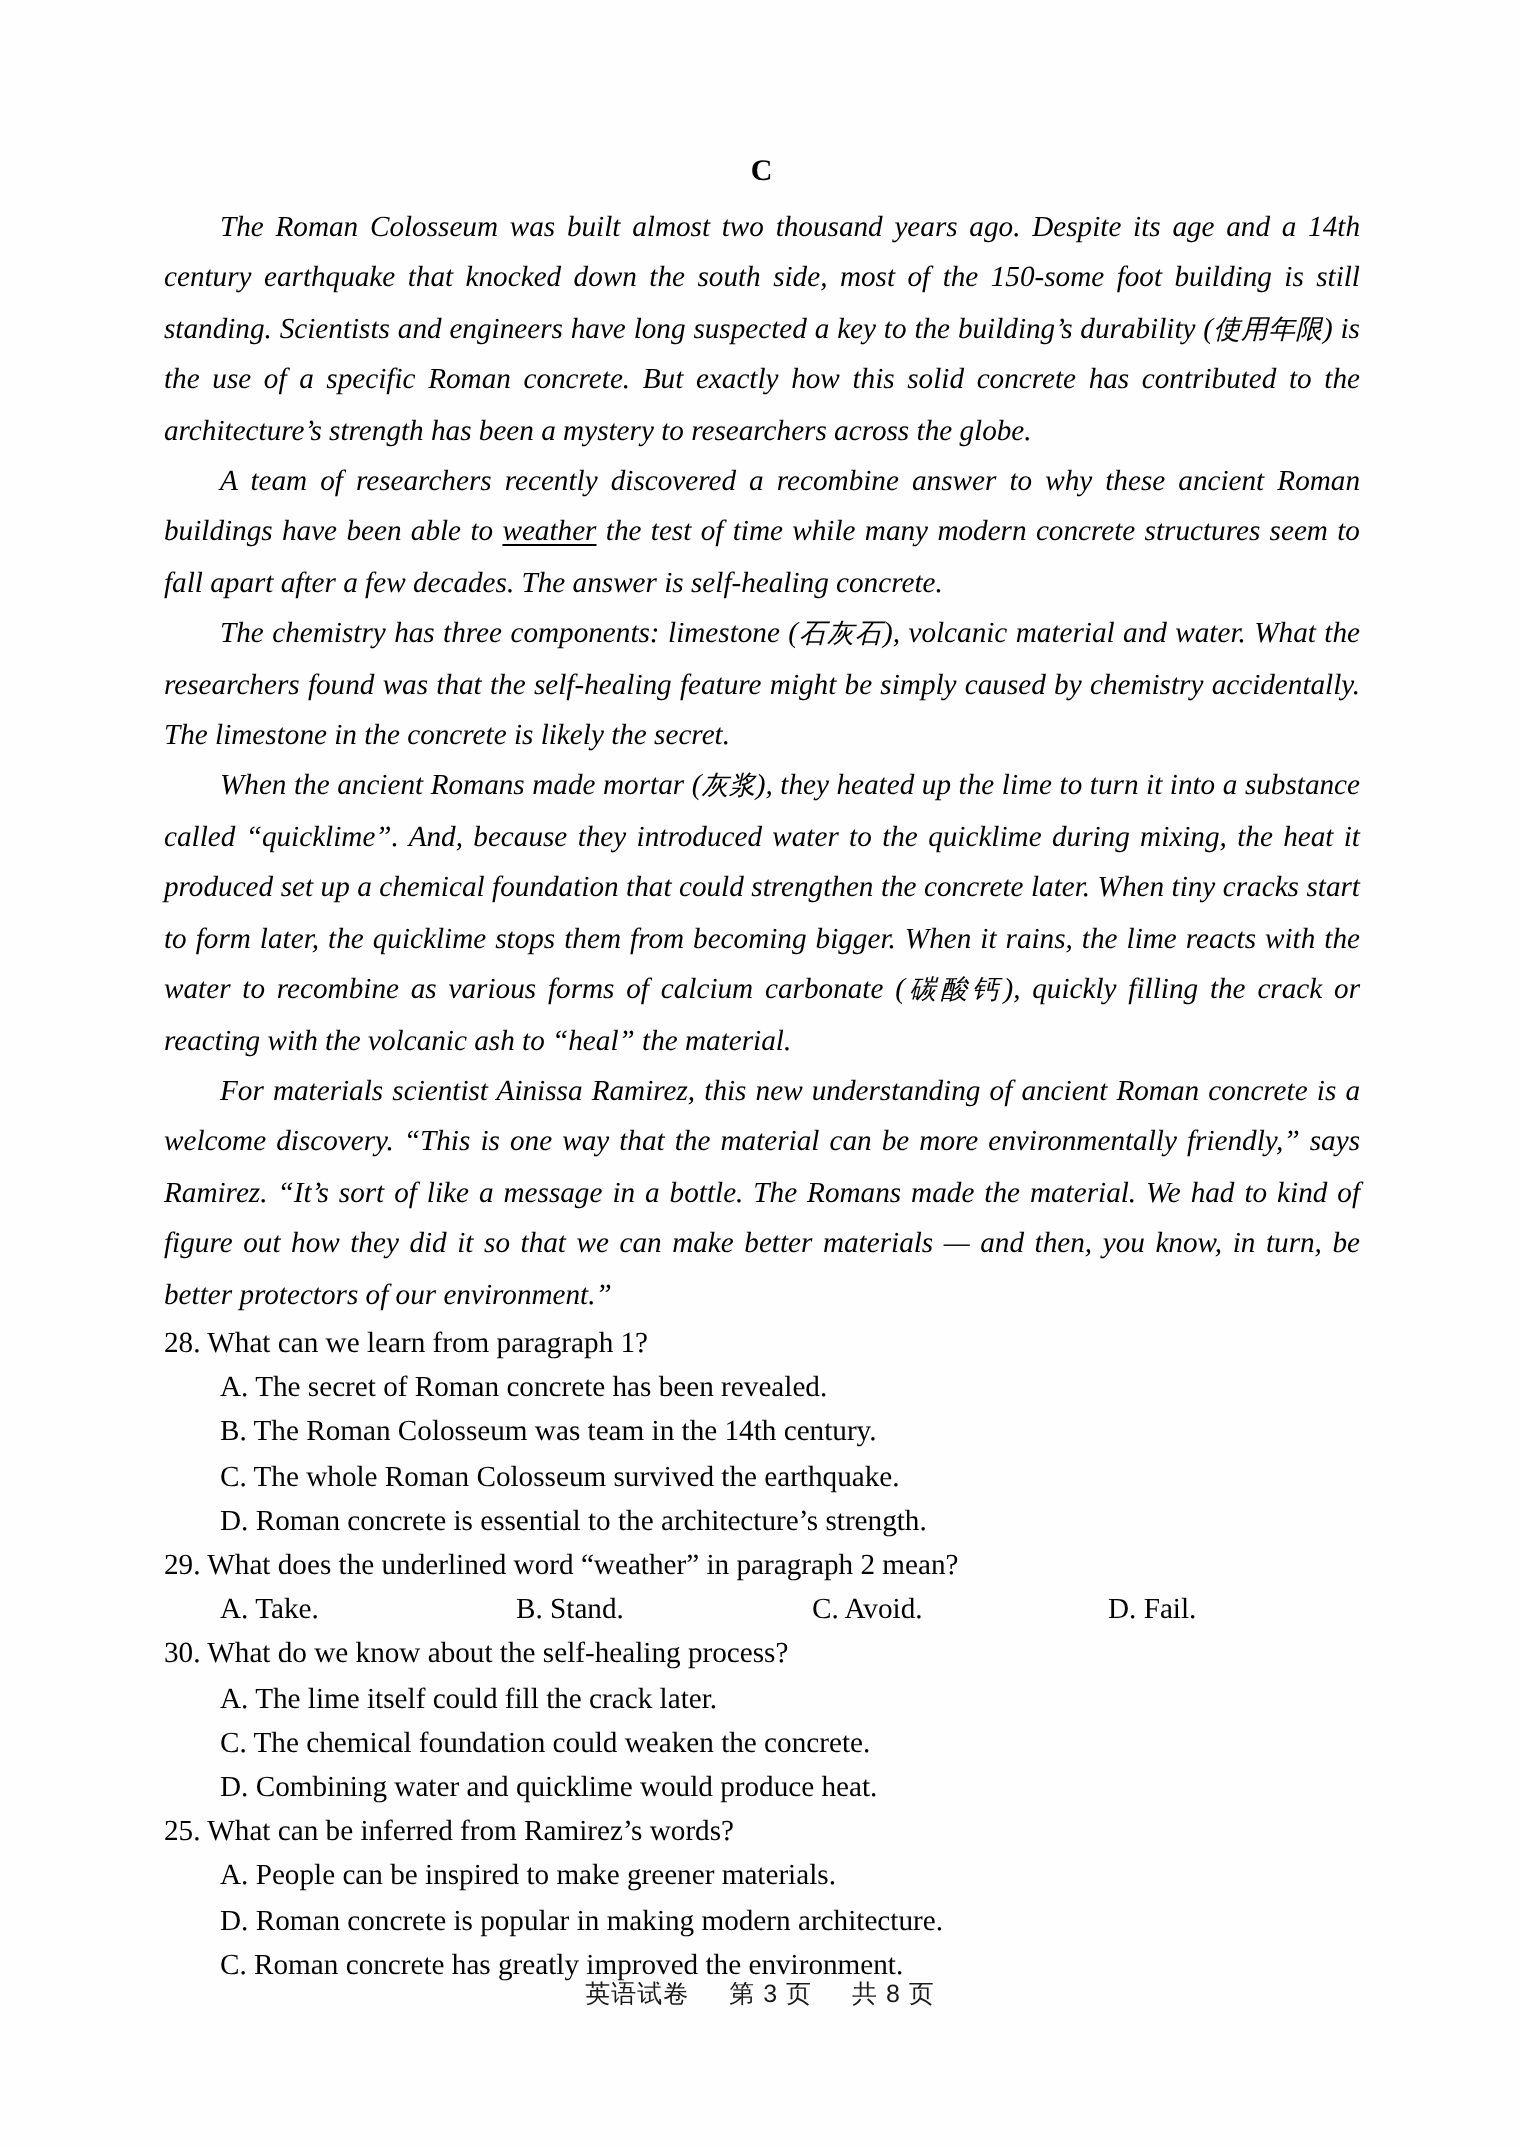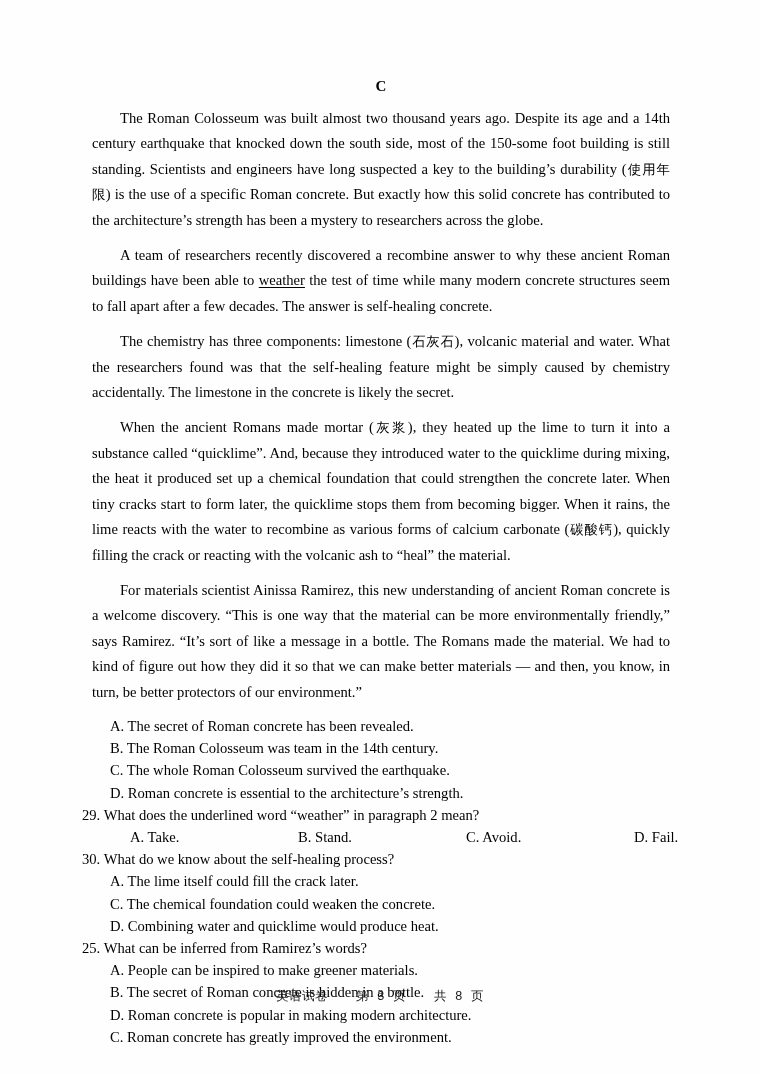--- a/index.html
+++ b/index.html
@@ -35,23 +35,24 @@
     font-size: 15px;
     line-height: 20px;
     margin: 0 0 6px 0;
     letter-spacing: 0.3px;
   }
   .para {
     text-align: justify;
     text-justify: inter-word;
     font-size: 14.6px;
     line-height: 25.4px;
-    margin: 10px;
+    margin: 0;
     text-indent: 28px;
     hyphens: none;
+    font-style: italic;
   }
   .para .cn {
     font-family: "DejaVu Sans", "Liberation Sans", sans-serif;
     font-size: 13.4px;
   }
   .para u {
     text-decoration: underline;
     text-underline-offset: 2px;
   }
   .questions {
@@ -74,29 +75,28 @@
   .q-option-row {
     display: flex;
     font-size: 14.6px;
     line-height: 22.2px;
     padding-left: 28px;
   }
   .q-option-row span {
     display: block;
     width: 148px;
     flex: 0 0 148px;
-    margin-left: 20px;
   }
   .footer {
     position: absolute;
     left: 0;
     top: 988px;
     width: 760px;
     text-align: center;
-    font-family: Liberation Mono, monospace;
+    font-family: Liberation Sans, sans-serif;
     font-size: 12.5px;
     line-height: 18px;
     color: #1a1a1a;
     letter-spacing: 0.5px;
   }
   .footer .gap { display: inline-block; width: 12px; }
 </style>
 </head>
 <body>
 
@@ -107,38 +107,38 @@
 
     <div>
       <p class="para" id="para-p1"><span>The Roman Colosseum was built almost two thousand years ago. Despite its age and a 14th century earthquake that knocked down the south side, most of the 150-some foot building is still standing. Scientists and engineers have long suspected a key to the building’s durability (</span><span class="cn">使用年限</span><span>) is the use of a specific Roman concrete. But exactly how this solid concrete has contributed to the architecture’s strength has been a mystery to researchers across the globe.</span></p>
       <p class="para" id="para-p2"><span>A team of researchers recently discovered a recombine answer to why these ancient Roman buildings have been able to </span><u>weather</u><span> the test of time while many modern concrete structures seem to fall apart after a few decades. The answer is self-healing concrete.</span></p>
       <p class="para" id="para-p3"><span>The chemistry has three components: limestone (</span><span class="cn">石灰石</span><span>), volcanic material and water. What the researchers found was that the self-healing feature might be simply caused by chemistry accidentally. The limestone in the concrete is likely the secret.</span></p>
       <p class="para" id="para-p4"><span>When the ancient Romans made mortar (</span><span class="cn">灰浆</span><span>), they heated up the lime to turn it into a substance called “quicklime”. And, because they introduced water to the quicklime during mixing, the heat it produced set up a chemical foundation that could strengthen the concrete later. When tiny cracks start to form later, the quicklime stops them from becoming bigger. When it rains, the lime reacts with the water to recombine as various forms of calcium carbonate (</span><span class="cn">碳酸钙</span><span>), quickly filling the crack or reacting with the volcanic ash to “heal” the material.</span></p>
       <p class="para" id="para-p5"><span>For materials scientist Ainissa Ramirez, this new understanding of ancient Roman concrete is a welcome discovery. “This is one way that the material can be more environmentally friendly,” says Ramirez. “It’s sort of like a message in a bottle. The Romans made the material. We had to kind of figure out how they did it so that we can make better materials — and then, you know, in turn, be better protectors of our environment.”</span></p>
     </div>
 
     <div class="questions" id="question-list">
+        <p class="q-stem">28. What can we learn from paragraph 1?</p>
         <p class="q-option">A. The secret of Roman concrete has been revealed.</p>
         <p class="q-option">B. The Roman Colosseum was team in the 14th century.</p>
         <p class="q-option">C. The whole Roman Colosseum survived the earthquake.</p>
         <p class="q-option">D. Roman concrete is essential to the architecture’s strength.</p>
         <p class="q-stem">29. What does the underlined word “weather” in paragraph 2 mean?</p>
         <div class="q-option-row">
           <span>A. Take.</span>
           <span>B. Stand.</span>
           <span>C. Avoid.</span>
           <span>D. Fail.</span>
         </div>
         <p class="q-stem">30. What do we know about the self-healing process?</p>
         <p class="q-option">A. The lime itself could fill the crack later.</p>
         <p class="q-option">C. The chemical foundation could weaken the concrete.</p>
         <p class="q-option">D. Combining water and quicklime would produce heat.</p>
         <p class="q-stem">25. What can be inferred from Ramirez’s words?</p>
         <p class="q-option">A. People can be inspired to make greener materials.</p>
-        <p class="q-option">B. The secret of Roman concrete is hidden in a bottle.</p>
         <p class="q-option">D. Roman concrete is popular in making modern architecture.</p>
         <p class="q-option">C. Roman concrete has greatly improved the environment.</p>
       </div>
 
   </div>
 
   <div class="footer">
     <span>英语试卷</span>
     <span class="gap"></span>
     <span>第 3 页</span>

